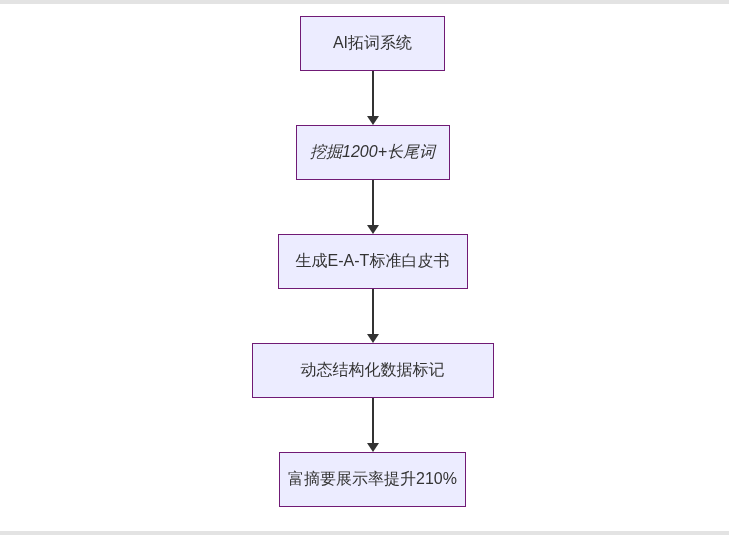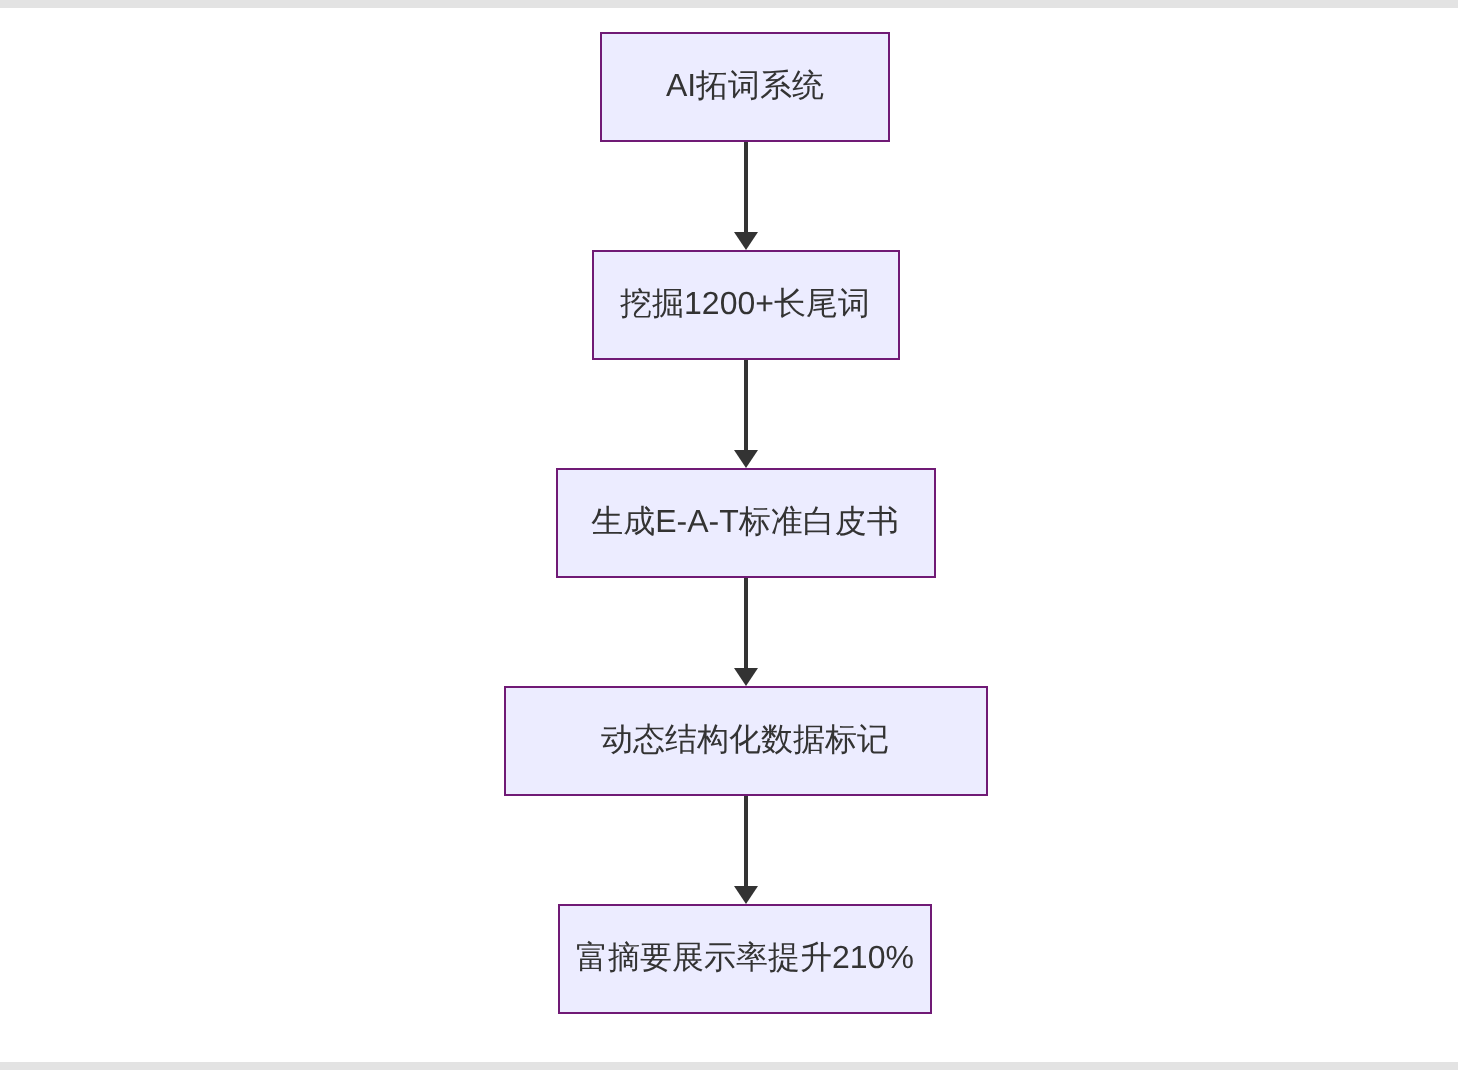--- a/index.html
+++ b/index.html
@@ -40,21 +40,21 @@
     border: 1px solid #701a75;
     color: #333333;
     font-size: 16px;
     display: flex;
     align-items: center;
     justify-content: center;
     text-align: center;
     white-space: nowrap;
   }
   .n0 { width: 145px; }
-  .n1 { width: 154px; }
+  .n1 { width: 154px; font-style: italic; }
   .n2 { width: 190px; text-align: right; }
   .n3 { width: 242px; font-family: Liberation Mono, monospace; }
   .n4 { width: 187px; }
 
   .arrow {
     height: 54px;
     display: flex;
     flex-direction: column;
     align-items: center;
     justify-content: flex-start;

